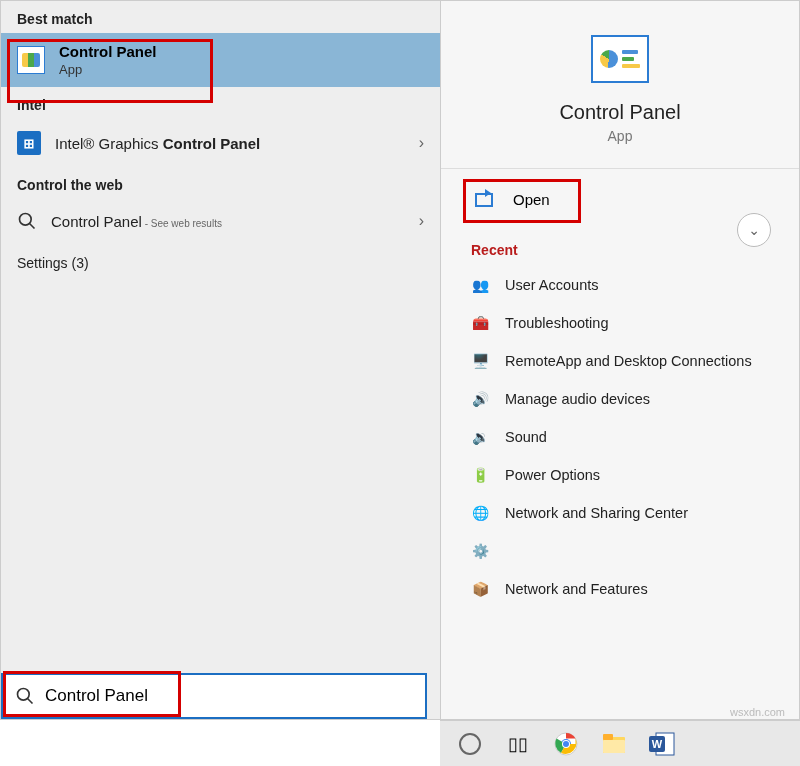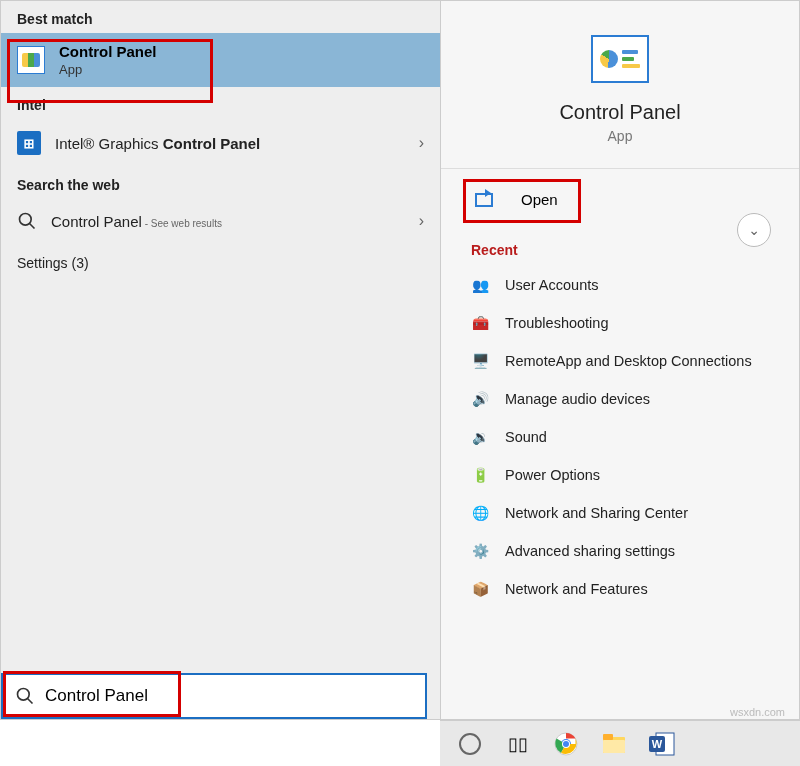--- a/index.html
+++ b/index.html
@@ -28,21 +28,21 @@
   .preview-head { display:flex; flex-direction:column; align-items:center; padding:34px 0 24px; border-bottom:1px solid #ddd;}
   .preview-icon { width:58px;height:48px;background:#fff;border:2px solid #2b7cd3;display:flex;align-items:center;justify-content:center;}
   .preview-icon-inner { width:40px;height:30px; display:flex; gap:4px; align-items:center;}
   .pie { width:18px; height:18px; border-radius:50%; background:conic-gradient(#4a90d9 0 190deg, #f7c948 190deg 300deg, #4ba84b 300deg 360deg);}
   .bars { display:flex; flex-direction:column; gap:3px;}
   .bars div { height:4px; background:#4a90d9; border-radius:1px;}
   .bars div:nth-child(1){width:16px;} .bars div:nth-child(2){width:12px;background:#4ba84b;} .bars div:nth-child(3){width:18px;background:#f7c948;}
   .preview-title { font-size:20px; margin-top:18px; color:#222;}
   .preview-sub { font-size:14px; color:#777; margin-top:4px;}
   .actions { padding:14px 0 10px 24px; position:relative;}
-  .action-open { display:flex; align-items:center; gap:28px; padding:8px 10px; width:130px;}
+  .action-open { display:flex; align-items:center; gap:20px; padding:8px 10px; width:130px;}
   .open-icon { width:18px;height:14px;border:2px solid #2b7cd3; position:relative;}
   .open-icon::after{content:"";position:absolute;top:-6px;right:-4px;border:4px solid transparent;border-left:6px solid #2b7cd3;}
   .action-open span { font-size:15px; }
   .hl-open { left:22px; top:10px; width:118px; height:44px; }
   .expand-circle { position:absolute; right:28px; top:44px; width:34px; height:34px; border:1px solid #bbb; border-radius:50%; display:flex;align-items:center;justify-content:center;color:#666;font-size:14px; background:#fff;}
   .recent-label { font-weight:600; font-size:14px; padding:16px 0 8px 30px; color:#b91c1c;}
   .recent-list { display:flex; flex-direction:column; }
   .recent-item { display:flex; align-items:center; gap:14px; padding:9px 0 9px 30px; font-size:14.5px; color:#222; cursor:pointer;}
   .ri-icon { width:20px;height:20px;display:flex;align-items:center;justify-content:center;font-size:14px;}
   
@@ -74,21 +74,21 @@
     </div>
     <div class="hl-red hl-bestmatch"></div>
 
     <div class="section-label">Intel</div>
     <div class="row">
       <div class="intel-icon">⊞</div>
       <div class="row-title"><span>Intel® Graphics </span><span class="bold">Control Panel</span></div>
       <div class="chev">›</div>
     </div>
 
-    <div class="section-label">Search the web</div>
+    <div class="section-label">Control the web</div>
     <div class="row">
       <span class="search-glyph">
         <svg viewBox="0 0 24 24" fill="none" stroke="#333" stroke-width="2">
             <circle cx="10" cy="10" r="7"></circle>
             <line x1="15" y1="15" x2="21" y2="21"></line>
           </svg>
       </span>
       <div class="row-title"><span>Control Panel</span><span class="row-sub"> - See web results</span></div>
       <div class="chev">›</div>
     </div>
@@ -157,21 +157,20 @@
       <div class="recent-item">
           <span class="ri-icon">🔋</span>
           <span>Power Options</span>
         </div>
       <div class="recent-item">
           <span class="ri-icon">🌐</span>
           <span>Network and Sharing Center</span>
         </div>
       <div class="recent-item">
           <span class="ri-icon">⚙️</span>
-          <span>Advanced sharing settings</span>
         </div>
       <div class="recent-item">
           <span class="ri-icon">📦</span>
           <span>Network and Features</span>
         </div>
     </div>
   </div>
 </div>
 
 <div class="taskbar">

